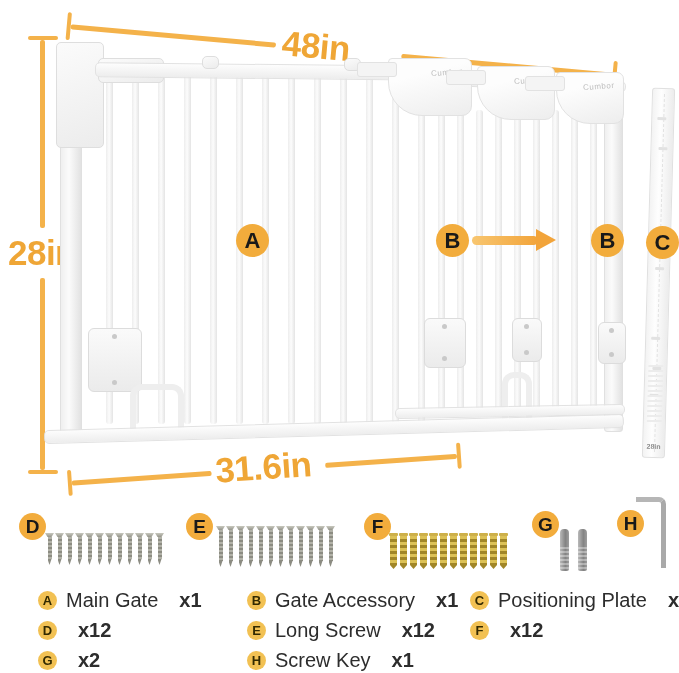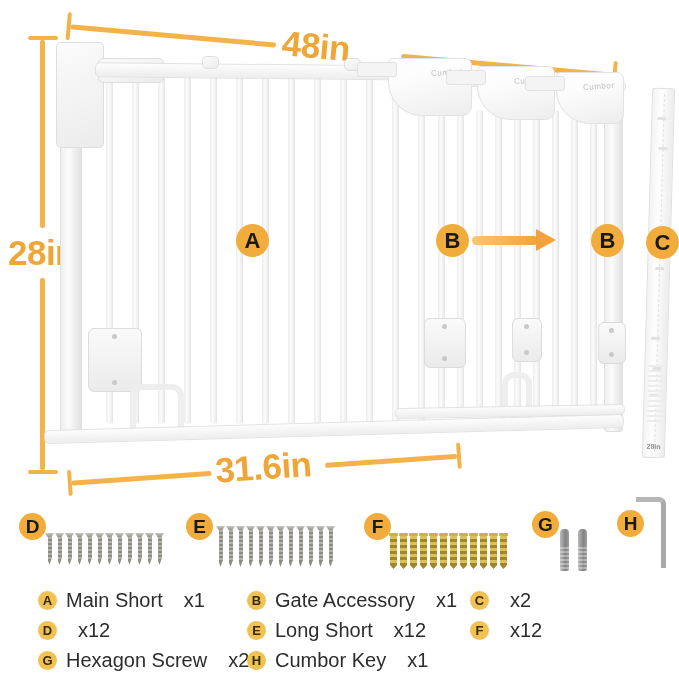--- a/index.html
+++ b/index.html
@@ -69,21 +69,21 @@
   .hexscrew{position:relative;width:9px;height:42px;border-radius:4px 4px 2px 2px;
         background:linear-gradient(90deg,#b9b9b9,#838383 60%,#9e9e9e);}
   .hexscrew::after{content:"";position:absolute;bottom:0;left:0;right:0;height:24px;
         background:repeating-linear-gradient(180deg,rgba(255,255,255,.35) 0 2px,transparent 2px 4px);}
   .allen{position:absolute;left:636px;top:497px;width:25px;height:66px;
         border-top:5px solid #b6b6b6;border-right:5px solid #a9a9a9;border-radius:0 7px 0 0;}
   
   .plist{position:absolute;left:38px;top:590px;display:grid;grid-template-columns:209px 223px auto;
         row-gap:10px;font-size:20px;color:#2d2d2d;}
   .plist .cell{display:flex;align-items:center;gap:9px;height:20px;white-space:nowrap;}
-  .plist .qty{margin-left:12px;}
+  .plist .qty{margin-left:12px;font-weight:bold;}
 </style>
 </head>
 <body>
 
 <div class="canvas">
 
   <div class="dim-top">
     <div class="dim-tick" style="left:0;top:0;width:4px;height:28px"></div>
     <div class="dim-seg" style="left:4px;top:12px;width:206px;height:5px"></div>
     <div class="dim-text" style="left:216px;top:-8px">48in</div>
@@ -388,51 +388,51 @@
       <div class="hexscrew"></div>
       <div class="hexscrew"></div>
     </div>
 
   <div class="badge-hw" style="left:617px;top:510px">H</div>
   <div class="allen"></div>
 
   <div class="plist">
     <div class="cell">
       <span class="badge-sm">A</span>
-      <span>Main Short</span>
+      <span>Main Gate</span>
       <span class="qty">x1</span>
     </div>
     <div class="cell">
       <span class="badge-sm">B</span>
       <span>Gate Accessory</span>
       <span class="qty">x1</span>
     </div>
     <div class="cell">
       <span class="badge-sm">C</span>
+      <span>Positioning Plate</span>
       <span class="qty">x2</span>
     </div>
     <div class="cell">
       <span class="badge-sm">D</span>
       <span class="qty">x12</span>
     </div>
     <div class="cell">
       <span class="badge-sm">E</span>
-      <span>Long Short</span>
+      <span>Long Screw</span>
       <span class="qty">x12</span>
     </div>
     <div class="cell">
       <span class="badge-sm">F</span>
       <span class="qty">x12</span>
     </div>
     <div class="cell">
       <span class="badge-sm">G</span>
-      <span>Hexagon Screw</span>
       <span class="qty">x2</span>
     </div>
     <div class="cell">
       <span class="badge-sm">H</span>
-      <span>Cumbor Key</span>
+      <span>Screw Key</span>
       <span class="qty">x1</span>
     </div>
     <div class="cell"></div>
   </div>
 
 </div>
 
 </body></html>

